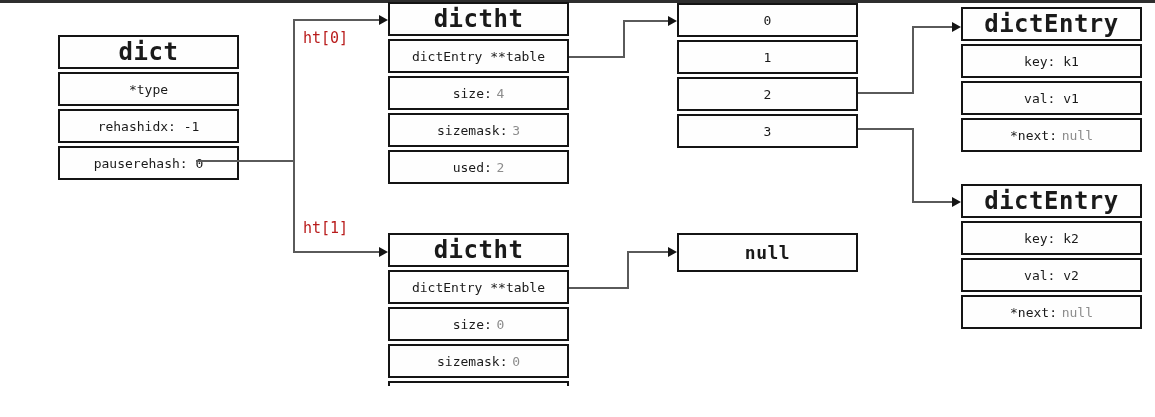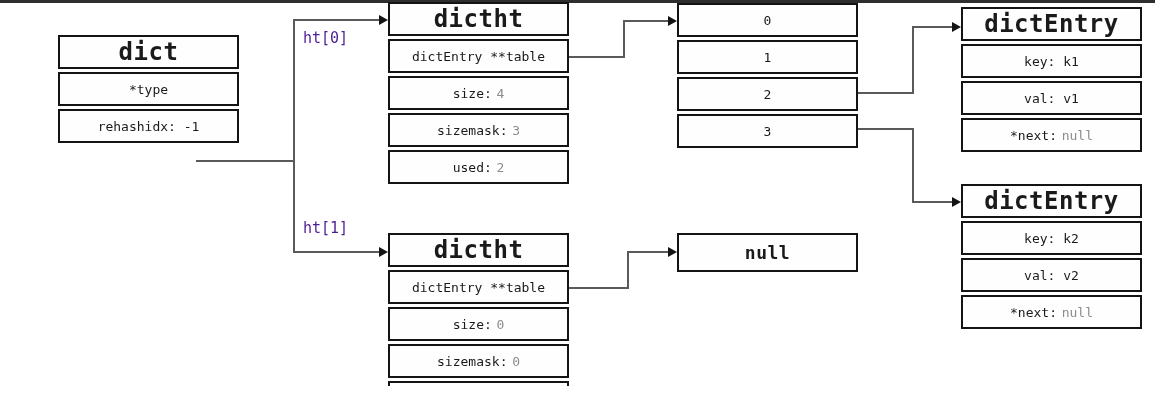--- a/index.html
+++ b/index.html
@@ -19,37 +19,38 @@
   .cell.hdr{font-weight:bold;font-size:24px;letter-spacing:.5px;}
   .cell .v{color:#8c8c8c;margin-left:.6ch;}
   .clipwrap{position:absolute;overflow:hidden;}
   .line{position:absolute;background:#5a5a5a;}
   .h{height:2px;} .vline{width:2px;}
   .tri{
     position:absolute;width:0;height:0;
     border-top:5px solid transparent;border-bottom:5px solid transparent;
     border-left:9px solid #141414;
   }
-  .edge-label{position:absolute;color:#4c1d95;font-size:15px;}
+  .edge-label{position:absolute;color:#b91c1c;font-size:15px;}
   .nullbox{
     position:absolute;box-sizing:border-box;border:2px solid #141414;background:#fefefe;
     display:flex;align-items:center;justify-content:center;
     font-weight:bold;font-size:18px;color:#1a1a1a;letter-spacing:.5px;
   }
 </style>
 </head>
 <body>
 
 <div class="stage">
   <div class="topbar"></div>
 
   <div class="struct" style="left:16px;top:35px;width:181px;padding-left:42px;">
     <div class="cell hdr">dict</div>
     <div class="cell"><span>*type</span></div>
     <div class="cell"><span>rehashidx: -1</span></div>
+    <div class="cell"><span>pauserehash: 0</span></div>
   </div>
 
   <div class="struct" style="left:388px;top:2px;width:181px;">
     <div class="cell hdr">dictht</div>
     <div class="cell"><span>dictEntry **table</span></div>
     <div class="cell"><span>size:</span><span class="v">4</span></div>
     <div class="cell"><span>sizemask:</span><span class="v">3</span></div>
     <div class="cell"><span>used:</span><span class="v">2</span></div>
   </div>
 

